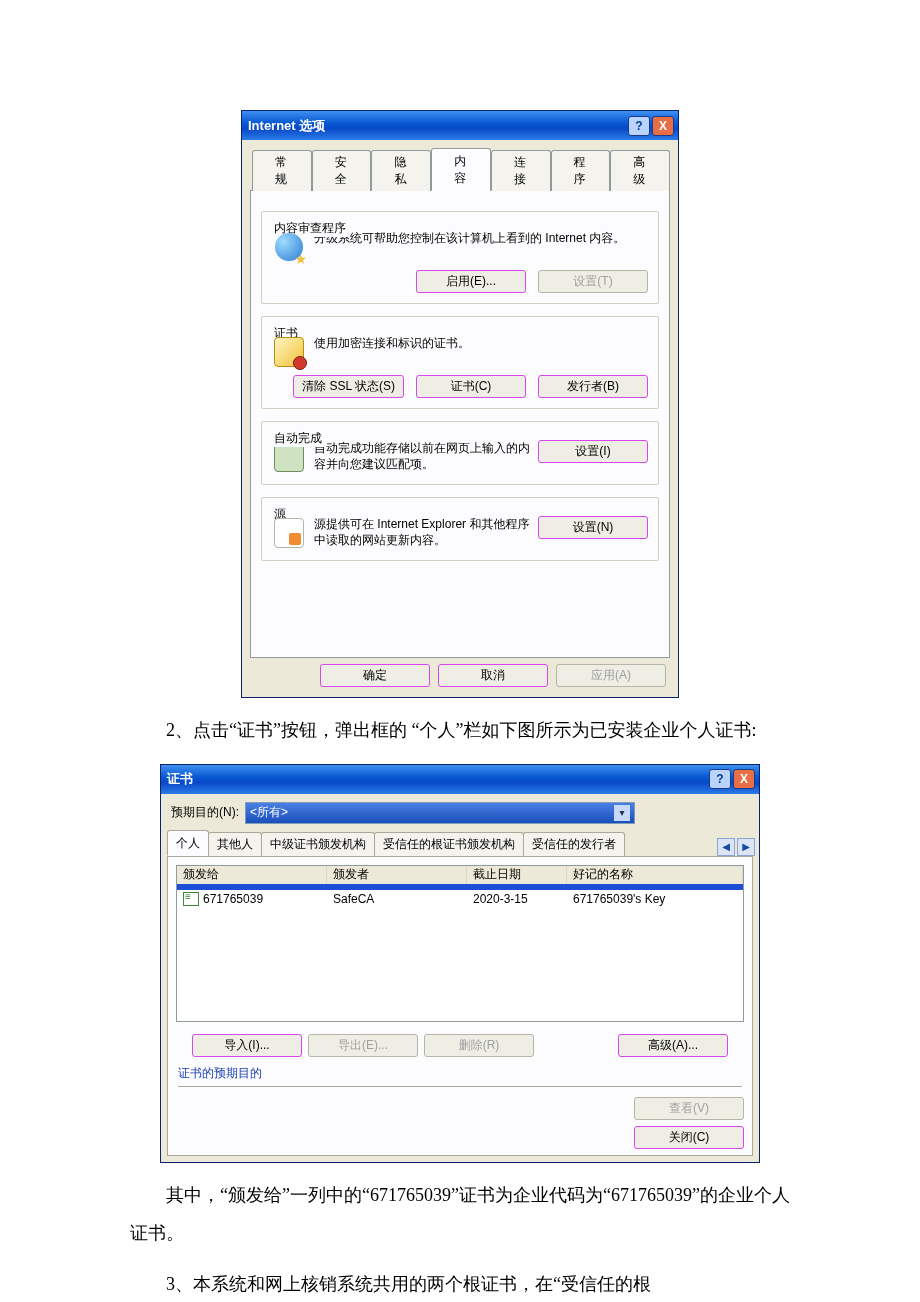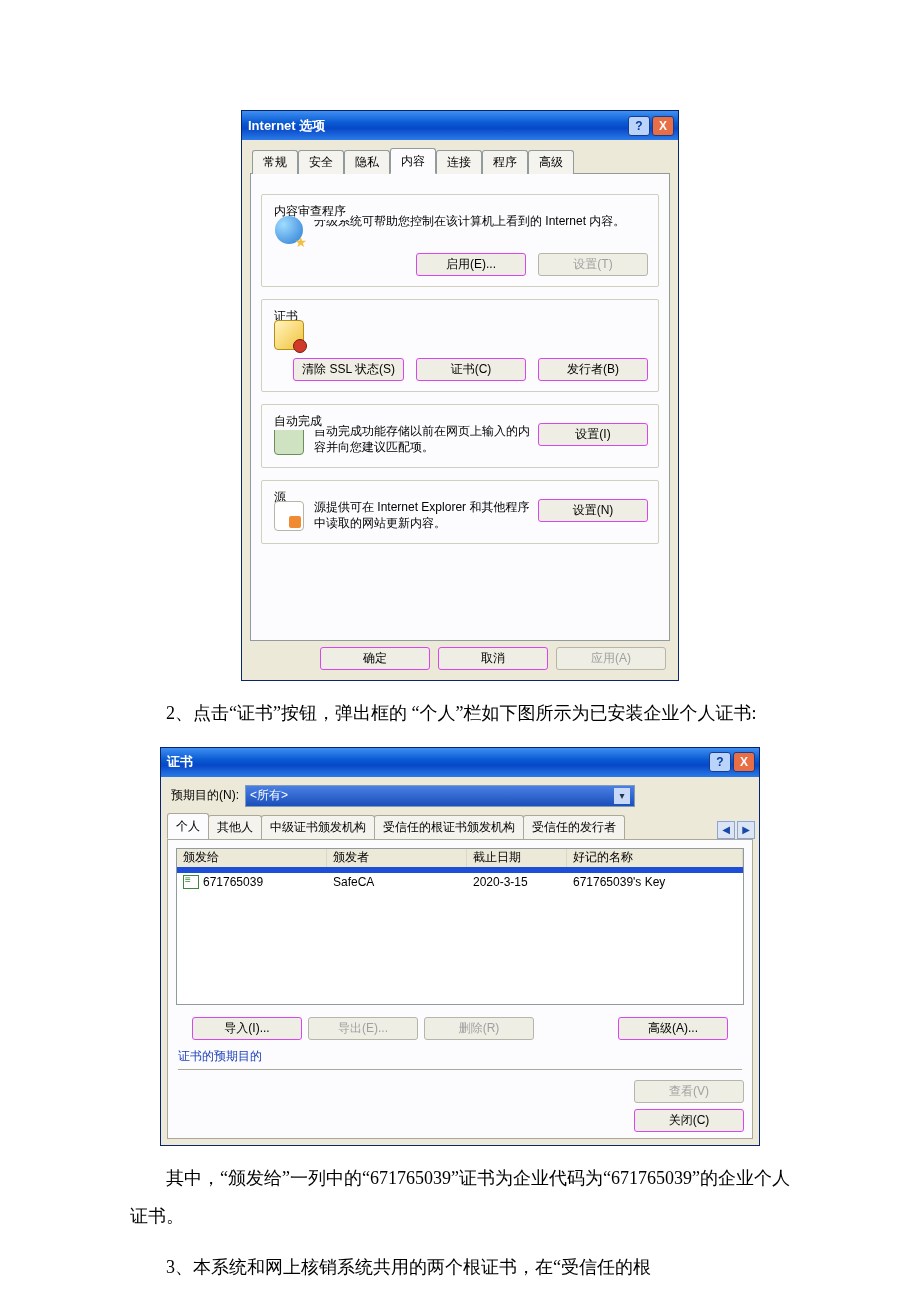--- a/index.html
+++ b/index.html
@@ -44,21 +44,21 @@
     display: flex;
     align-items: flex-end;
     gap: 0;
     margin-bottom: -1px;
     padding-left: 2px;
   }
   .tab {
     border: 1px solid #919b9c;
     border-bottom: none;
     background: #f4f3ee;
-    padding: 3px 10px;
+    padding: 3px 22px;
     font-size: 12px;
     margin-right: 0;
     border-top-left-radius: 3px;
     border-top-right-radius: 3px;
   }
   .tab.active {
     background: #fcfcfe;
     border-bottom: 1px solid #fcfcfe;
     padding-top: 4px;
   }
@@ -234,20 +234,21 @@
             <span class="btn disabled">设置(T)</span>
           </div>
         </div>
 
         <div class="group">
           <span class="legend">证书</span>
           <div class="row">
             <div class="icon-slot">
                 <div class="group-icon-cert"></div>
               </div>
+            <div class="desc">使用加密连接和标识的证书。</div>
           </div>
           <div class="btn-row">
             <span class="btn">清除 SSL 状态(S)</span>
             <span class="btn">证书(C)</span>
             <span class="btn">发行者(B)</span>
           </div>
         </div>
 
         <div class="group">
           <span class="legend">自动完成</span>

